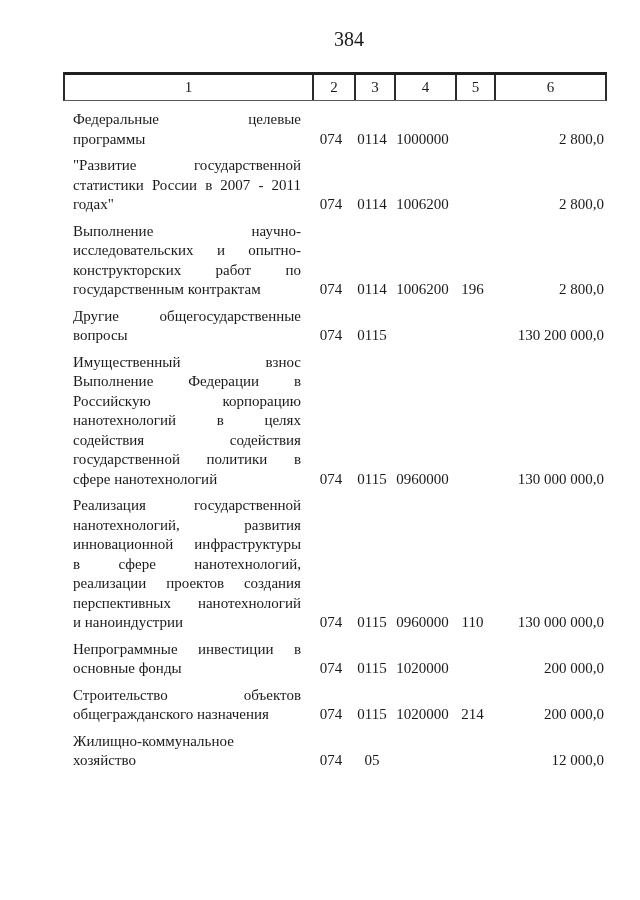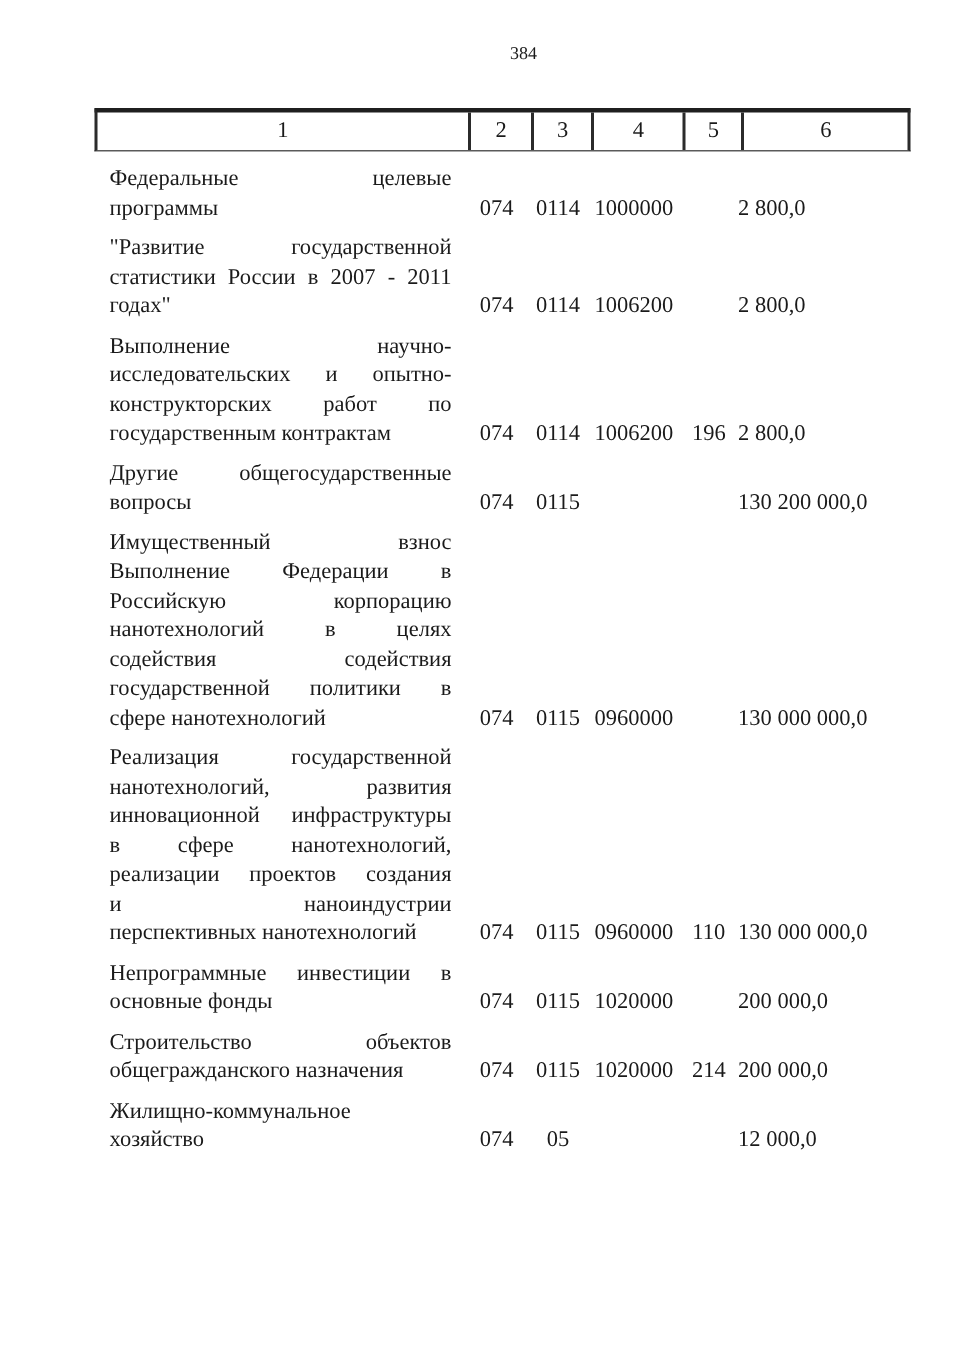--- a/index.html
+++ b/index.html
@@ -19,21 +19,21 @@
     width: 640px;
     height: 900px;
     background: #ffffff;
   }
   .page-number {
     position: absolute;
     top: 28px;
     left: 323px;
     width: 52px;
     text-align: center;
-    font-size: 12px;
+    font-size: 20px;
   }
   .budget-table {
     position: absolute;
     left: 63px;
     top: 72px;
     width: 544px;
   }
   .thead {
     box-sizing: border-box;
     width: 544px;
@@ -78,20 +78,21 @@
     overflow: hidden;
     white-space: normal;
   }
   .c1 .line:last-child {
     text-align-last: left;
   }
   .c2, .c3, .c4, .c5 {
     text-align: center;
   }
   .c6 {
+    text-align: right;
     padding-right: 3px;
   }
 </style>
 </head>
 <body>
 
 <div class="page">
   <div class="page-number">384</div>
 
   <div class="budget-table">
@@ -172,22 +173,22 @@
     <div class="c c6">130 000 000,0</div>
   </div>
 
   <div class="row">
     <div class="c c1">
             <div class="line">Реализация государственной</div>
             <div class="line">нанотехнологий, развития</div>
             <div class="line">инновационной инфраструктуры</div>
             <div class="line">в сфере нанотехнологий,</div>
             <div class="line">реализации проектов создания</div>
+            <div class="line">перспективных нанотехнологий</div>
             <div class="line">и наноиндустрии</div>
-            <div class="line">перспективных нанотехнологий</div>
           </div>
     <div class="c c2">074</div>
     <div class="c c3">0115</div>
     <div class="c c4">0960000</div>
     <div class="c c5">110</div>
     <div class="c c6">130 000 000,0</div>
   </div>
 
   <div class="row">
     <div class="c c1">

